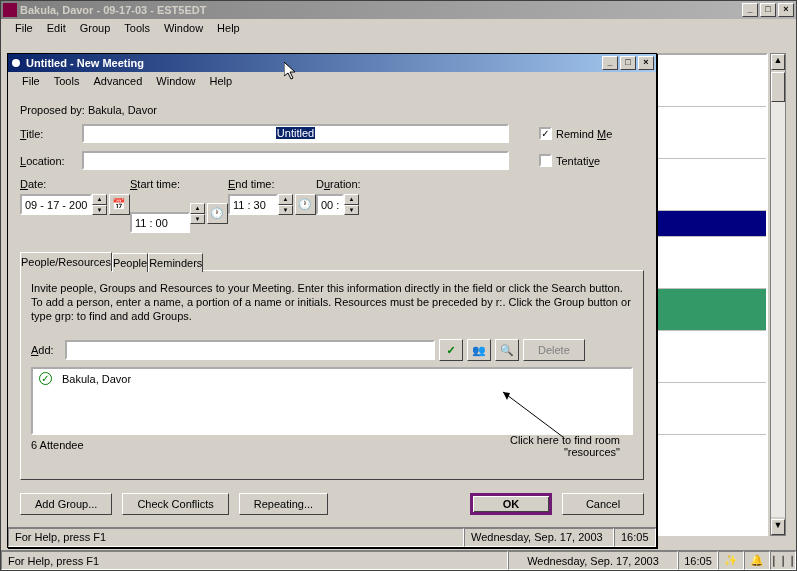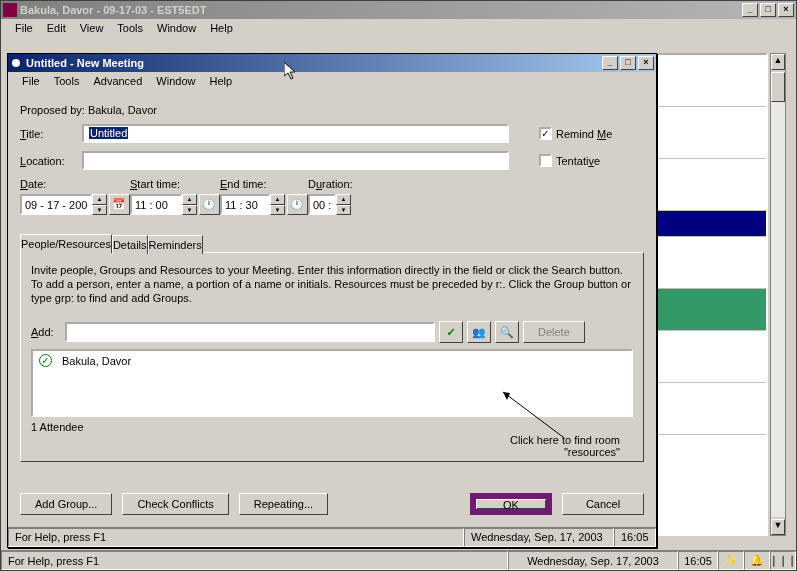--- a/index.html
+++ b/index.html
@@ -93,21 +93,21 @@
     <div class="title">Bakula, Davor  - 09-17-03 - EST5EDT</div>
     <div class="win-btns">
       <div class="win-btn">_</div>
       <div class="win-btn">□</div>
       <div class="win-btn">×</div>
     </div>
   </div>
   <div class="menubar">
     <span>File</span>
     <span>Edit</span>
-    <span>View</span>
+    <span>Group</span>
     <span>Tools</span>
     <span>Window</span>
     <span>Help</span>
   </div>
 
   <div class="calendar-bg">
     <div class="cal-row"></div>
       <div class="cal-row"></div>
       <div class="cal-row"></div>
     <div class="cal-row cal-blue" style="height:26px"></div>
@@ -151,21 +151,21 @@
     <span>Help</span>
   </div>
 
   <div class="dlg-body">
     <div class="row">
       <span>Proposed by:</span>&nbsp;
       <span>Bakula, Davor</span>
     </div>
     <div class="row">
       <span class="lbl"><span class="ul">T</span>itle:</span>
-      <div class="field" style="width:427px; height:19px; border:2px inset #fff; background:#fff; padding:1px 5px;">
+      <div class="field" style="width:427px; height:19px; border:2px inset #fff; background:#fff; padding:1px 5px;text-align:center;">
         <span class="sel">Untitled</span>
       </div>
       <div style="margin-left:30px; display:flex; align-items:center;">
         <span class="chk">✓</span>
         <span>Remind <span class="ul">M</span>e</span>
       </div>
     </div>
     <div class="row">
       <span class="lbl"><span class="ul">L</span>ocation:</span>
       <input type="text" class="field" style="width: 427px;" value="">
@@ -185,21 +185,21 @@
               <div>▼</div>
             </div>
           <div class="ico-btn">
               <span>📅</span>
             </div>
         </div>
       </div>
       <div class="dt-col">
         <span class="dt-lbl"><span class="ul">S</span>tart time:</span>
         <div class="spin-field">
-          <input type="text" style="width: 52px;" value="11 : 00">
+          <input type="text" style="width: 60px; margin-top: 18px;" value="11 : 00">
           <div class="spinner">
               <div>▲</div>
               <div>▼</div>
             </div>
           <div class="ico-btn">
               <span>🕐</span>
             </div>
         </div>
       </div>
       <div class="dt-col">
@@ -223,21 +223,21 @@
               <div>▲</div>
               <div>▼</div>
             </div>
         </div>
       </div>
     </div>
 
     <div class="tabs">
       <div class="tab-strip">
         <div class="tab active">People/Resources</div>
-        <div class="tab">Details</div>
+        <div class="tab">People</div>
         <div class="tab">Reminders</div>
       </div>
       <div class="tab-panel">
         <div class="instr">Invite people, Groups and Resources to your Meeting. Enter this information directly in the field or click the Search button. To add a person, enter a name, a portion of a name or initials. Resources must be preceded by r:. Click the Group button or type grp: to find and add Groups.</div>
         <div class="add-row">
           <span style="width:30px"><span class="ul">A</span>dd:</span>
           <input type="text" value="" style="">
           <div class="tool-btn">
               <span style="color:#008000;font-weight:bold">✓</span>
             </div>
@@ -248,38 +248,38 @@
               <span>🔍</span>
             </div>
           <button class="btn disabled">Delete</button>
         </div>
         <div class="attendee-box">
           <div class="att-row">
             <span class="chk-round">✓</span>
             <span>Bakula, Davor</span>
           </div>
         </div>
-        <div style="margin-top:4px">1 Attendee</div>
+        <div style="margin-top:4px">6 Attendee</div>
 
         <div class="annotation" style="top:380px; left:492px; width:120px; position:absolute;text-align:right;">Click here to find room "resources"</div>
       </div>
     </div>
   </div>
 
   <svg style="position:absolute; top:333px; left:480px; width:90px; height:60px; pointer-events:none;">
     <line x1="75" y1="50" x2="15" y2="5" stroke="#000" stroke-width="1"></line>
     <polygon points="15,5 22,6 19,13" fill="#000"></polygon>
   </svg>
 
   <div class="bottom-btns">
     <button class="btn">Add Group...</button>
     <button class="btn">Check Conflicts</button>
     <button class="btn">Repeating...</button>
     <div class="spacer"></div>
-    <button class="btn" style="min-width:82px;border:6px solid #701a75; box-shadow:inset 1px 1px #fff, inset -1px -1px #404040;">OK</button>
+    <button class="btn" style="min-width:82px;border:3px solid #701a75; box-shadow:inset 1px 1px #fff, inset -1px -1px #404040;font-weight:bold;">OK</button>
     <button class="btn" style="min-width:82px">Cancel</button>
   </div>
 
   <div class="dlg-status">
     <div class="cell c1">For Help, press F1</div>
     <div class="cell c2">Wednesday, Sep. 17, 2003</div>
     <div class="cell c3">16:05</div>
   </div>
 </div>
 

